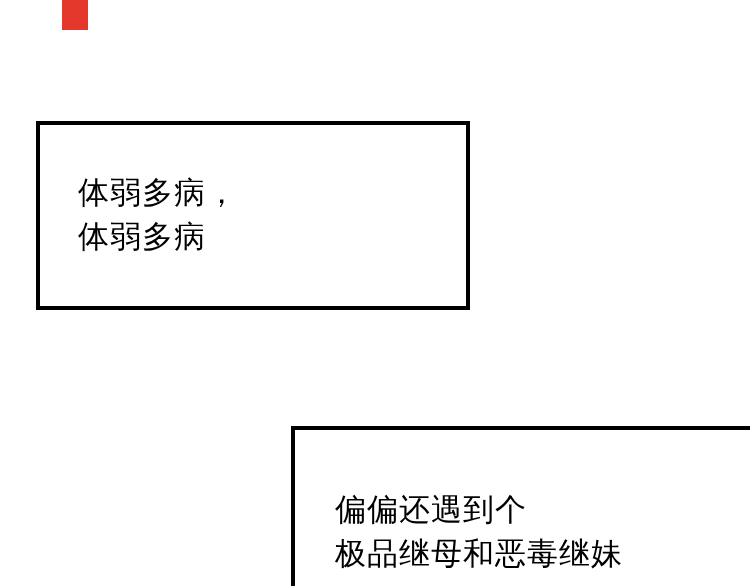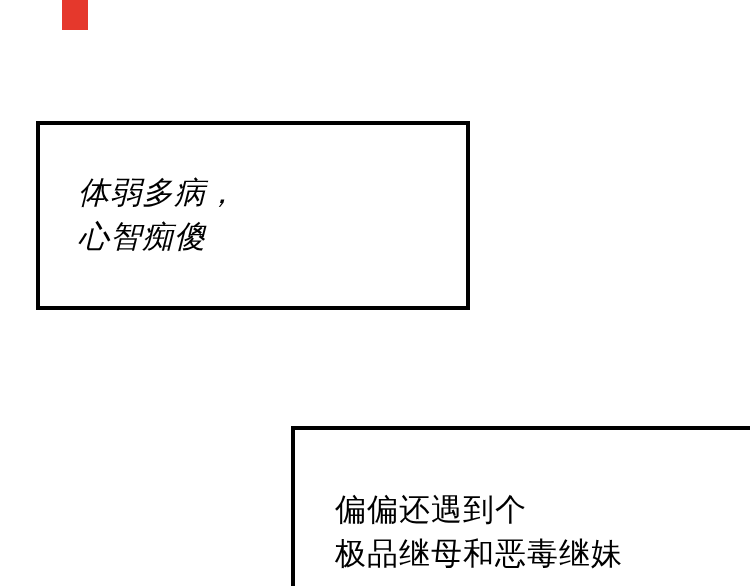--- a/index.html
+++ b/index.html
@@ -38,21 +38,20 @@
     white-space: nowrap;
   }
   #caption-box-1 {
     left: 36px;
     top: 121px;
     width: 434px;
     height: 189px;
   }
   #caption-box-1 .caption-text {
     padding: 46px 10px 0 38px;
-    font-style: italic;
   }
   #caption-box-2 {
     left: 291px;
     top: 426px;
     width: 480px;   
     height: 230px;  
   }
   #caption-box-2 .caption-text {
     padding: 58px 10px 0 40px;
   }
@@ -60,21 +59,21 @@
 </head>
 <body>
 
 <div id="stage" style="background: rgb(255, 255, 255);">
 
   <div class="red-tab" style="background: rgb(229, 56, 44);"></div>
 
   <div class="caption" id="caption-box-1" style="border-color: rgb(0, 0, 0);">
     <div class="caption-text">
       <div>体弱多病，</div>
-      <div>心智痴傻</div>
+      <div>体弱多病</div>
     </div>
   </div>
 
   <div class="caption" id="caption-box-2" style="border-color: rgb(0, 0, 0);">
     <div class="caption-text">
       <div>偏偏还遇到个</div>
       <div>极品继母和恶毒继妹</div>
     </div>
   </div>
 

